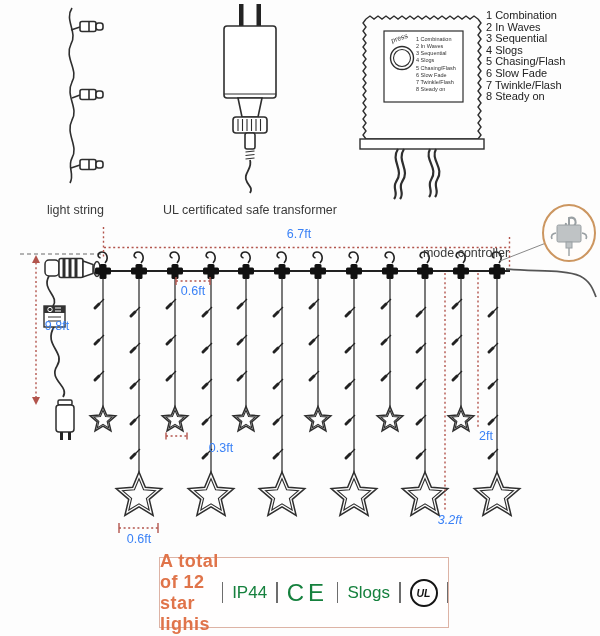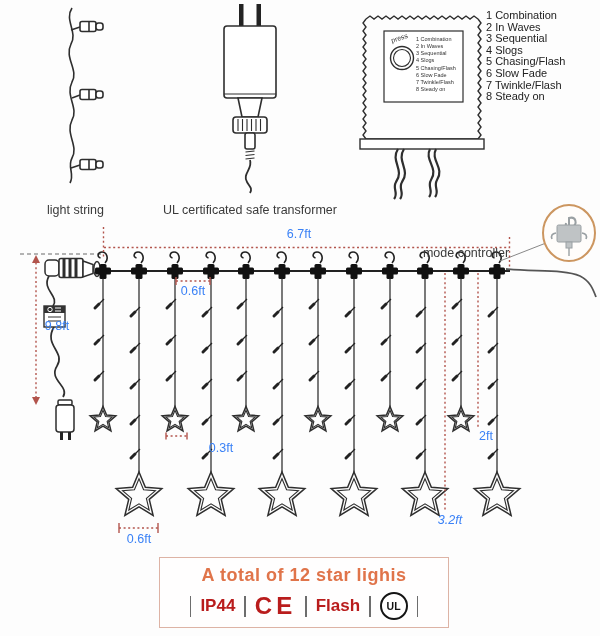--- a/index.html
+++ b/index.html
@@ -10,31 +10,31 @@
     color:#2e2e2e;
   }
   #artwork{position:absolute;left:0;top:0;}
   .lbl{position:absolute;font-size:12.5px;color:#3a3a3a;text-align:center;}
   .meas-lbl{position:absolute;font-size:12.5px;color:#3b82f6;text-align:center;white-space:nowrap;}
   .mode-list{position:absolute;left:486px;top:10px;font-size:11px;line-height:11.6px;color:#222;}
   .mode-list div{white-space:nowrap;}
   .footer-box{
     position:absolute;left:159px;top:557px;width:288px;height:69px;
     border:1.6px solid #ddb3a5;background:#fffefe;
-    display:flex;flex-direction:column;align-items:center;justify-content:space-evenly;
+    display:flex;flex-direction:row;align-items:center;justify-content:space-evenly;
   }
   .footer-title{font-size:18px;font-weight:bold;color:#e0744a;letter-spacing:.5px;}
   .badge-row{display:flex;align-items:center;gap:9px;}
-  .badge{font-size:17px;font-weight:bold;color:#b91c1c;white-space:nowrap;}
+  .badge{font-size:17px;font-weight:normal;color:#15803d;white-space:nowrap;}
   .badge.ce{letter-spacing:4px;font-size:24px;}
   .sep{width:1.5px;height:21px;background:#3c3c3c;opacity:.75;}
   .ul-circle{
     width:24px;height:24px;border:2px solid #141414;border-radius:50%;
     display:flex;align-items:center;justify-content:center;
-    font-size:10.5px;font-weight:bold;color:#141414;
+    font-size:10.5px;font-weight:bold;color:#141414;font-style:italic;
   }
 </style>
 </head>
 <body>
 
 <div id="stage">
 
   <svg id="artwork" width="600" height="636" viewBox="0 0 600 636">
     <defs>
       <g id="starSym">
@@ -322,20 +322,20 @@
   <div class="meas-lbl" style="left:430px;top:513px;width:40px;font-style:italic;">3.2ft</div>
 
   <div class="footer-box">
     <div class="footer-title">A total of 12 star lighis</div>
     <div class="badge-row">
       <span class="sep"></span>
       <span class="badge">IP44</span>
       <span class="sep"></span>
       <span class="badge ce">CE</span>
       <span class="sep"></span>
-      <span class="badge">Flash</span>
+      <span class="badge">Slogs</span>
       <span class="sep"></span>
       <span class="ul-circle">UL</span>
       <span class="sep"></span>
     </div>
   </div>
 
 </div>
 
 </body></html>

